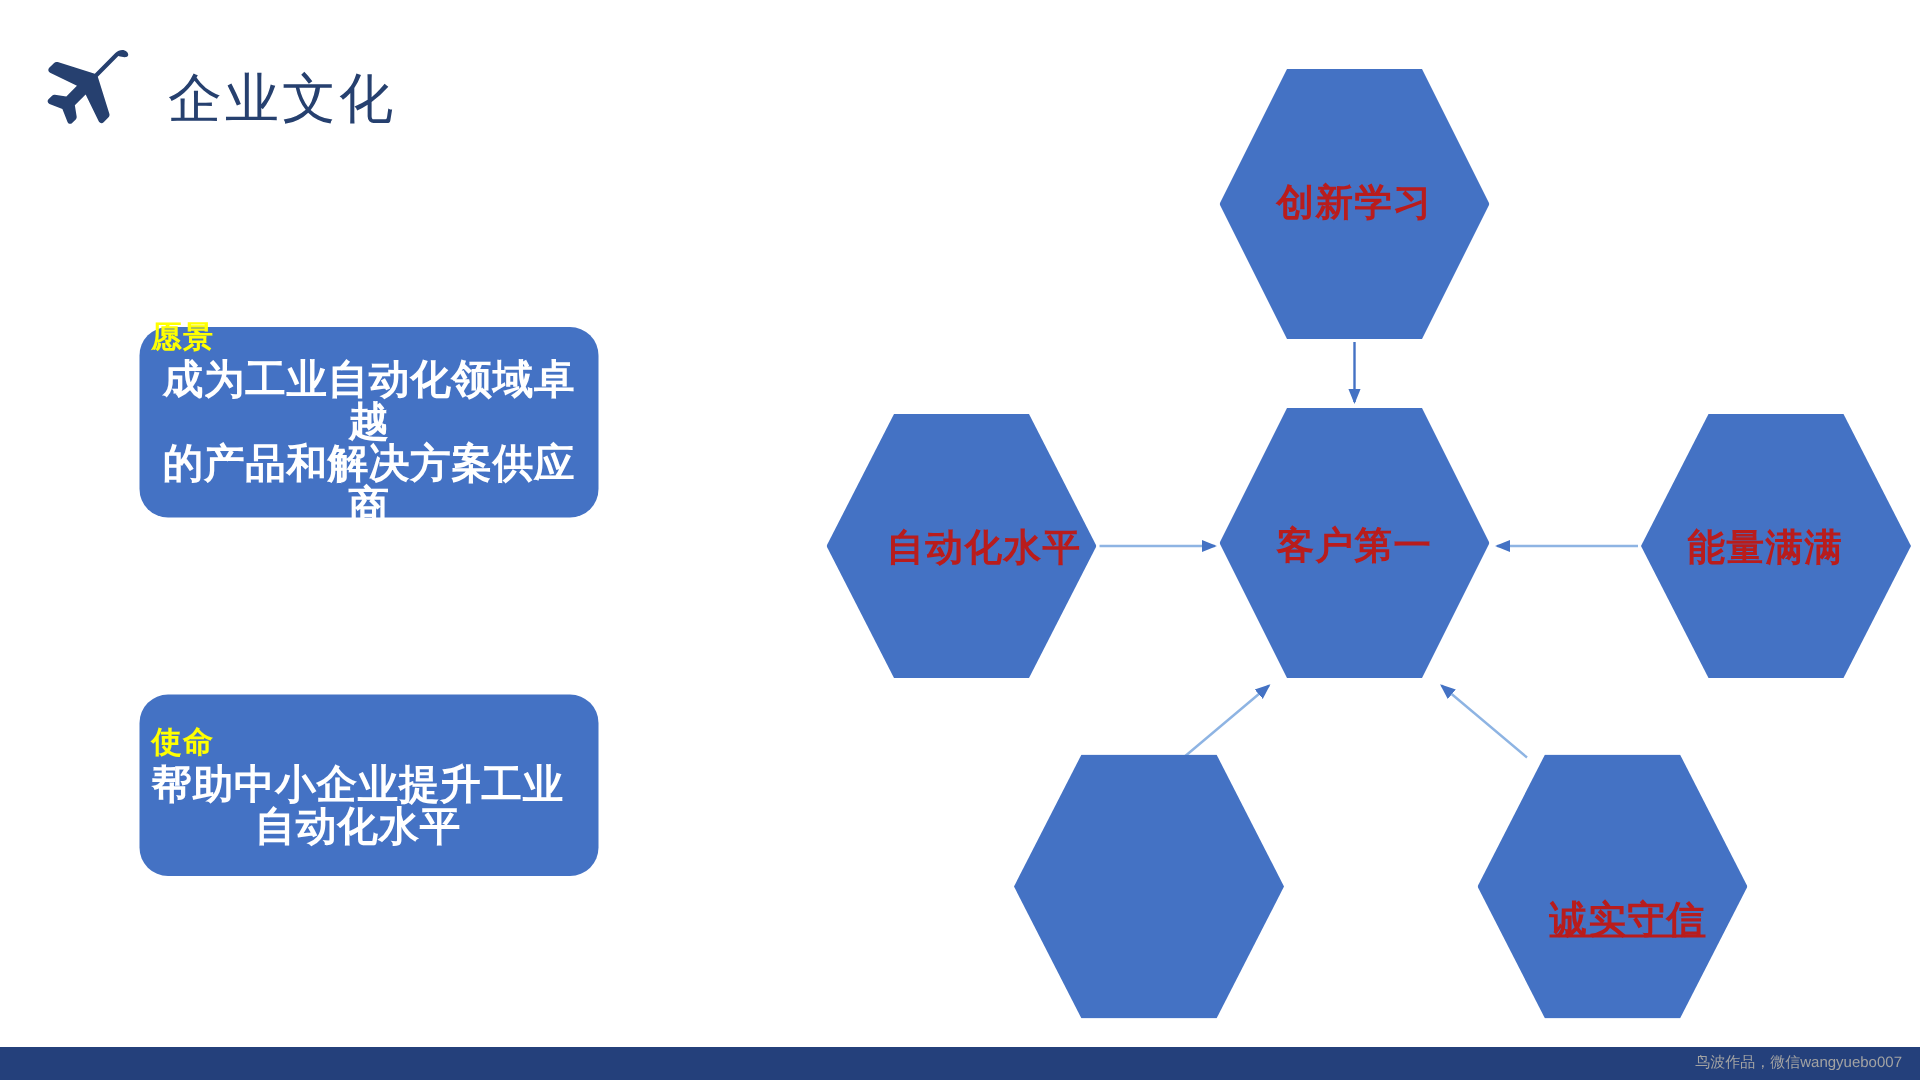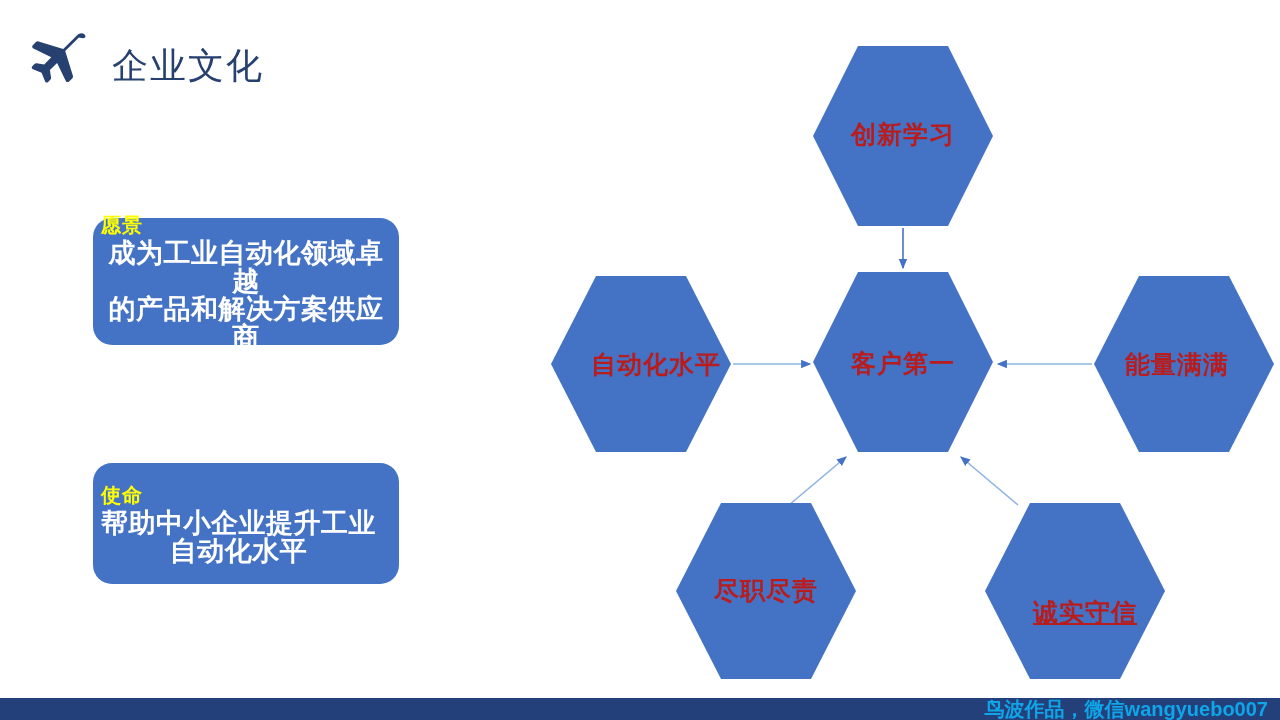--- a/index.html
+++ b/index.html
@@ -138,24 +138,23 @@
     width: 1280px;
     height: 22px;
     background: #24407b;
   }
   #footer-credit {
     position: absolute;
     right: 12px;
     top: 0;
     height: 22px;
     line-height: 22px;
-    color: #0ea5e9;
-    font-size: 20px;
+    color: #a3a3a3;
+    font-size: 10px;
     white-space: nowrap;
-    font-weight: bold;
   }
 </style>
 </head>
 <body>
 
 <div id="slide">
 
   <div id="header">
     <svg id="plane-icon" viewBox="0 0 72 72">
       <path d="M62.5 8.5c-1.9-1.9-5.1-1.6-7.6 0.9L41.2 23.1 16.5 15.4c-0.9-0.3-1.9 0-2.6 0.7l-3.1 3.1c-1 1-0.7 2.7 0.6 3.3l17.9 8.7-7.1 7.2-7.6-1.2c-0.7-0.1-1.4 0.1-1.9 0.6l-2.4 2.4c-1 1-0.6 2.6 0.7 3.1l8.6 3.4 3.4 8.6c0.5 1.3 2.1 1.7 3.1 0.7l2.4-2.4c0.5-0.5 0.7-1.2 0.6-1.9l-1.2-7.6 7.2-7.1 8.7 17.9c0.6 1.3 2.3 1.6 3.3 0.6l3.1-3.1c0.7-0.7 1-1.7 0.7-2.6l-7.7-24.7 13.7-13.7C64.1 13.6 64.4 10.4 62.5 8.5z" fill="#26406f"></path>
@@ -198,21 +197,20 @@
     <div class="hex" id="hex-top"></div>
     <div class="hex-label" id="lbl-top">创新学习</div>
 
     <div class="hex" id="hex-left"></div>
     <div class="hex-label" id="lbl-left">自动化水平</div>
 
     <div class="hex" id="hex-right"></div>
     <div class="hex-label" id="lbl-right">能量满满</div>
 
     <div class="hex" id="hex-bl"></div>
-    <div class="hex-label" id="lbl-bl">尽职尽责</div>
 
     <div class="hex" id="hex-br"></div>
     <div class="hex-label" id="lbl-br">诚实守信</div>
 
     <div class="hex" id="hex-center"></div>
     <div class="hex-label" id="lbl-center">客户第一</div>
   </div>
 
   <div id="footer-bar">
     <div id="footer-credit">鸟波作品，微信wangyuebo007</div>

